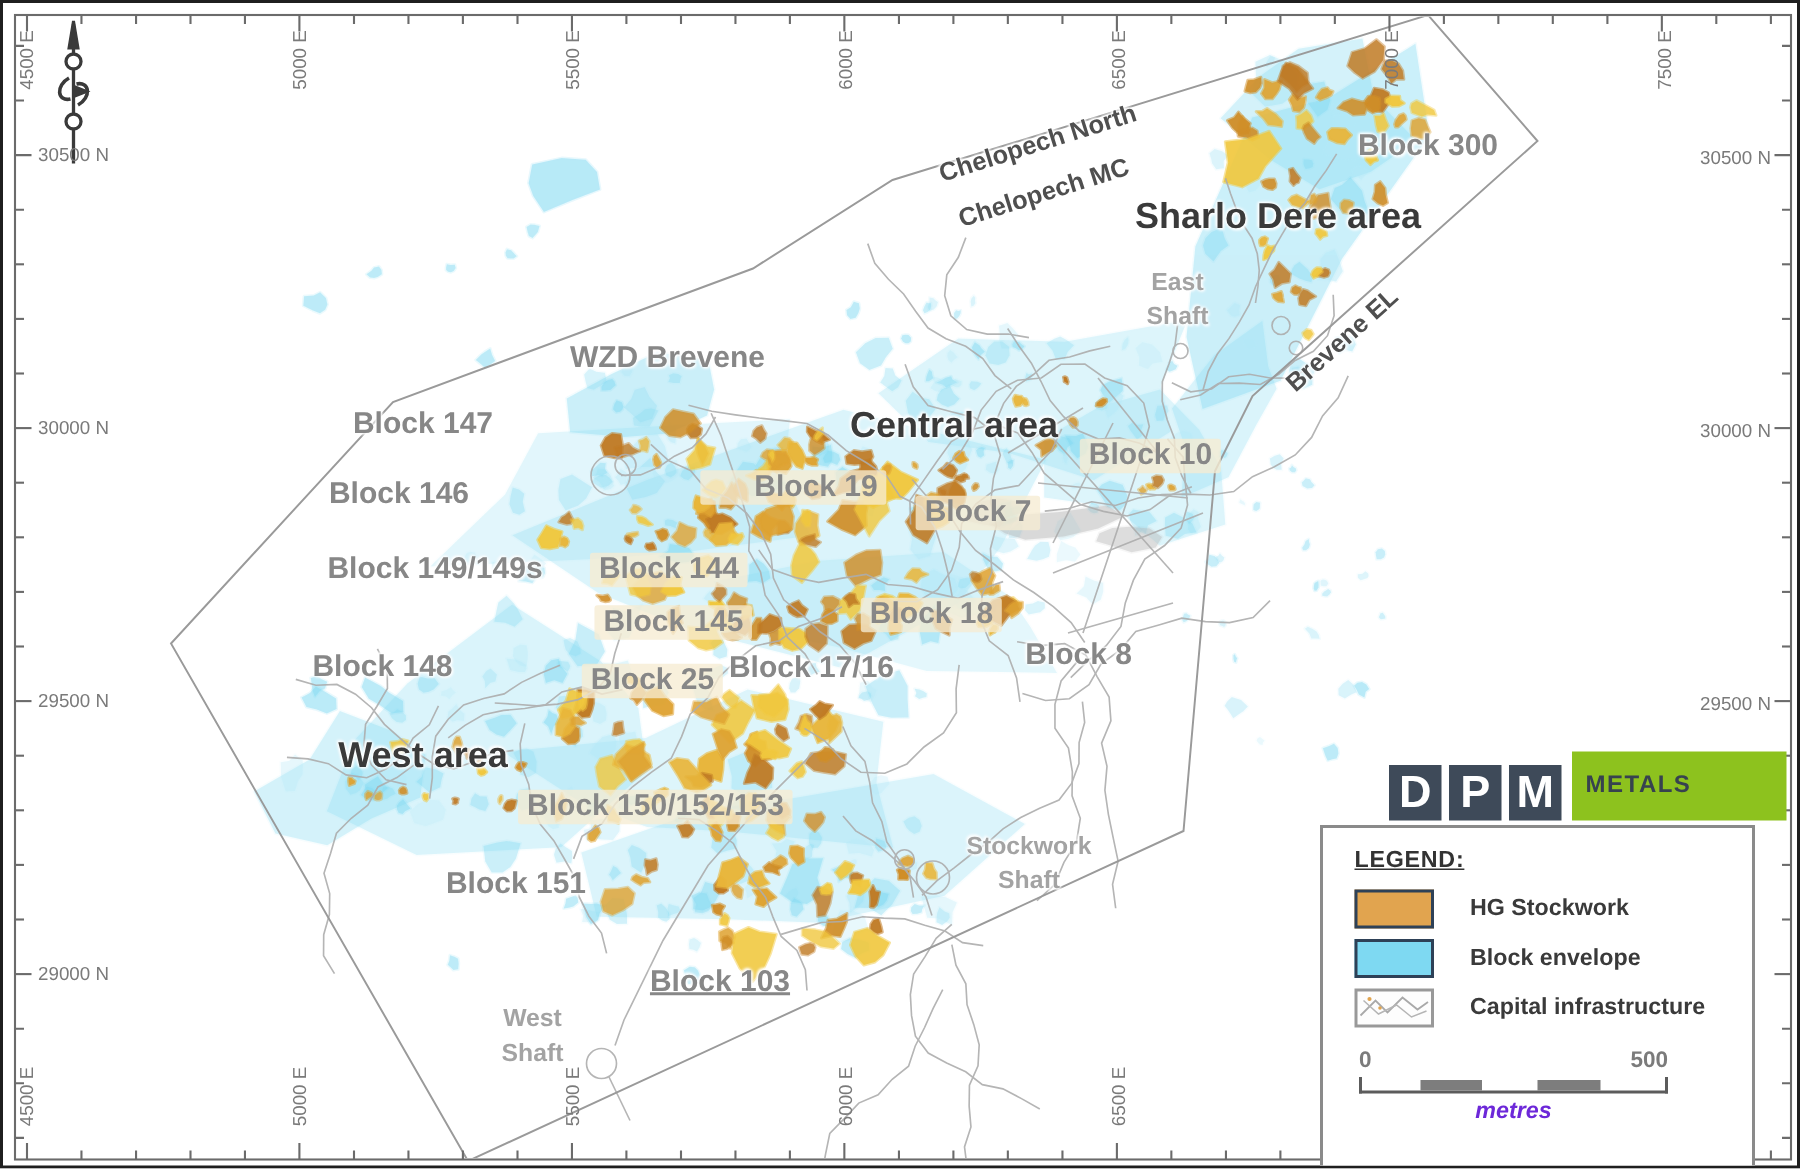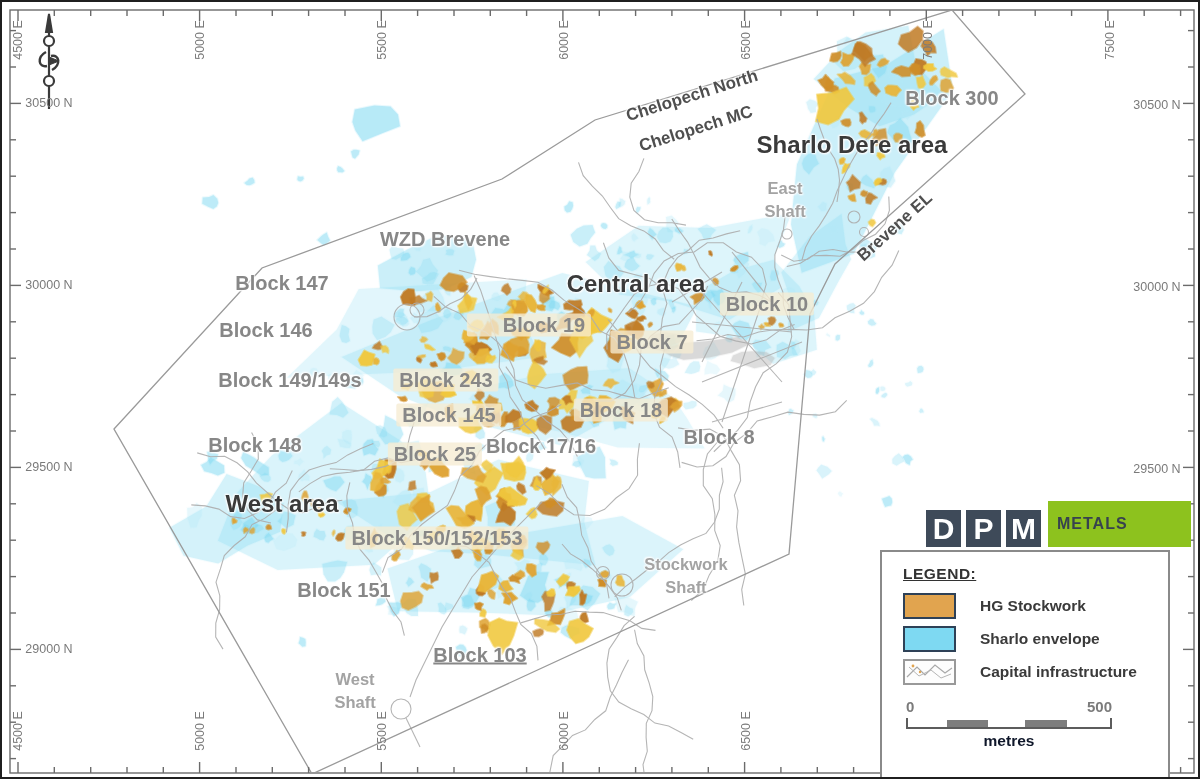--- a/index.html
+++ b/index.html
@@ -40,21 +40,21 @@
   .legend-row:first-of-type{margin-top:10px;}
   .swatch{width:53px;height:26px;box-sizing:border-box;border:2px solid #2e4157;flex:0 0 auto;}
   .swatch.pattern{border-color:#999;background:#fdfdfd;}
   .legend-row .lab{margin-left:24px;font-size:15.5px;font-weight:700;color:#3a3a3a;}
   .scalebar{position:absolute;left:24px;top:146px;width:206px;}
   .scale-nums{display:flex;justify-content:space-between;font-size:15px;font-weight:700;color:#7b7b7b;}
   .bar{position:relative;height:12px;margin-top:2px;}
   .bar .base{position:absolute;left:0;right:0;bottom:0;height:2px;background:#5c5c5c;}
   .bar .tick{position:absolute;bottom:0;width:2px;height:11px;background:#5c5c5c;}
   .bar .seg{position:absolute;bottom:2px;height:7px;background:#7d7d7d;}
-  .scale-unit{text-align:center;font-size:15.5px;font-weight:700;color:#0f172a;margin-top:3px;}
+  .scale-unit{text-align:center;font-size:15.5px;font-weight:700;color:#6d28d9;margin-top:3px;font-style:italic;}
 </style>
 </head>
 <body>
 
 <div class="canvas">
   <svg id="map-art" width="1196" height="775" viewBox="0 0 1196 775">
       <defs>
         <clipPath id="frameclip">
           <rect x="9" y="9" width="1182" height="761"></rect>
         </clipPath>
@@ -823,21 +823,21 @@
     </div>
   <div id="map-labels">
       <div class="map-lab lbl-block" style="left: 950px; top: 96px;">Block 300</div>
       <div class="map-lab lbl-block" style="left: 443px; top: 237px;">WZD Brevene</div>
       <div class="map-lab lbl-block" style="left: 280px; top: 281px;">Block 147</div>
       <div class="map-lab lbl-block hl" style="left: 765px; top: 302px;">Block 10</div>
       <div class="map-lab lbl-block" style="left: 264px; top: 328px;">Block 146</div>
       <div class="map-lab lbl-block hl" style="left: 527px; top: 323px; padding-left: 36px;">Block 19</div>
       <div class="map-lab lbl-block hl" style="left: 650px; top: 340px;">Block 7</div>
       <div class="map-lab lbl-block" style="left: 288px; top: 378px;">Block 149/149s</div>
-      <div class="map-lab lbl-block hl" style="left: 444px; top: 378px;">Block 243</div>
+      <div class="map-lab lbl-block hl" style="left: 444px; top: 378px;">Block 144</div>
       <div class="map-lab lbl-block hl" style="left: 447px; top: 413px;">Block 145</div>
       <div class="map-lab lbl-block hl" style="left: 619px; top: 408px;">Block 18</div>
       <div class="map-lab lbl-block" style="left: 253px; top: 443px;">Block 148</div>
       <div class="map-lab lbl-block hl" style="left: 433px; top: 452px;">Block 25</div>
       <div class="map-lab lbl-block" style="left: 539px; top: 444px;">Block 17/16</div>
       <div class="map-lab lbl-block" style="left: 717px; top: 435px;">Block 8</div>
       <div class="map-lab lbl-block hl" style="left: 435px; top: 536px;">Block 150/152/153</div>
       <div class="map-lab lbl-block" style="left: 342px; top: 588px;">Block 151</div>
       <div class="map-lab lbl-block" style="left: 478px; top: 653px; text-decoration: underline;">Block 103</div>
       <div class="map-lab lbl-area" style="left: 850px; top: 143px;">Sharlo Dere area</div>
@@ -873,21 +873,21 @@
 
   <div class="legend">
     <div class="legend-title">LEGEND:</div>
     <div id="legend-items">
         <div class="legend-row">
           <div class="swatch" style="background: rgb(225, 164, 79);"></div>
           <div class="lab">HG Stockwork</div>
         </div>
         <div class="legend-row">
           <div class="swatch" style="background: rgb(126, 217, 242);"></div>
-          <div class="lab">Sharlo envelope</div>
+          <div class="lab">Block envelope</div>
         </div>
         <div class="legend-row">
           <div class="swatch pattern"><svg width="49" height="22">
               <path d="M2 16 L12 6 L20 14 L30 4 L40 12 L47 7" fill="none" stroke="#a9a9a9" stroke-width="1.2"></path>
               <path d="M4 6 L14 15 L26 9 L36 17 L46 13" fill="none" stroke="#b5b5b5" stroke-width="1"></path>
               <circle cx="8" cy="5" r="1.4" fill="#e1a44f"></circle>
               <circle cx="15" cy="11" r="1.2" fill="#e1a44f"></circle>
             </svg></div>
           <div class="lab">Capital infrastructure</div>
         </div>

